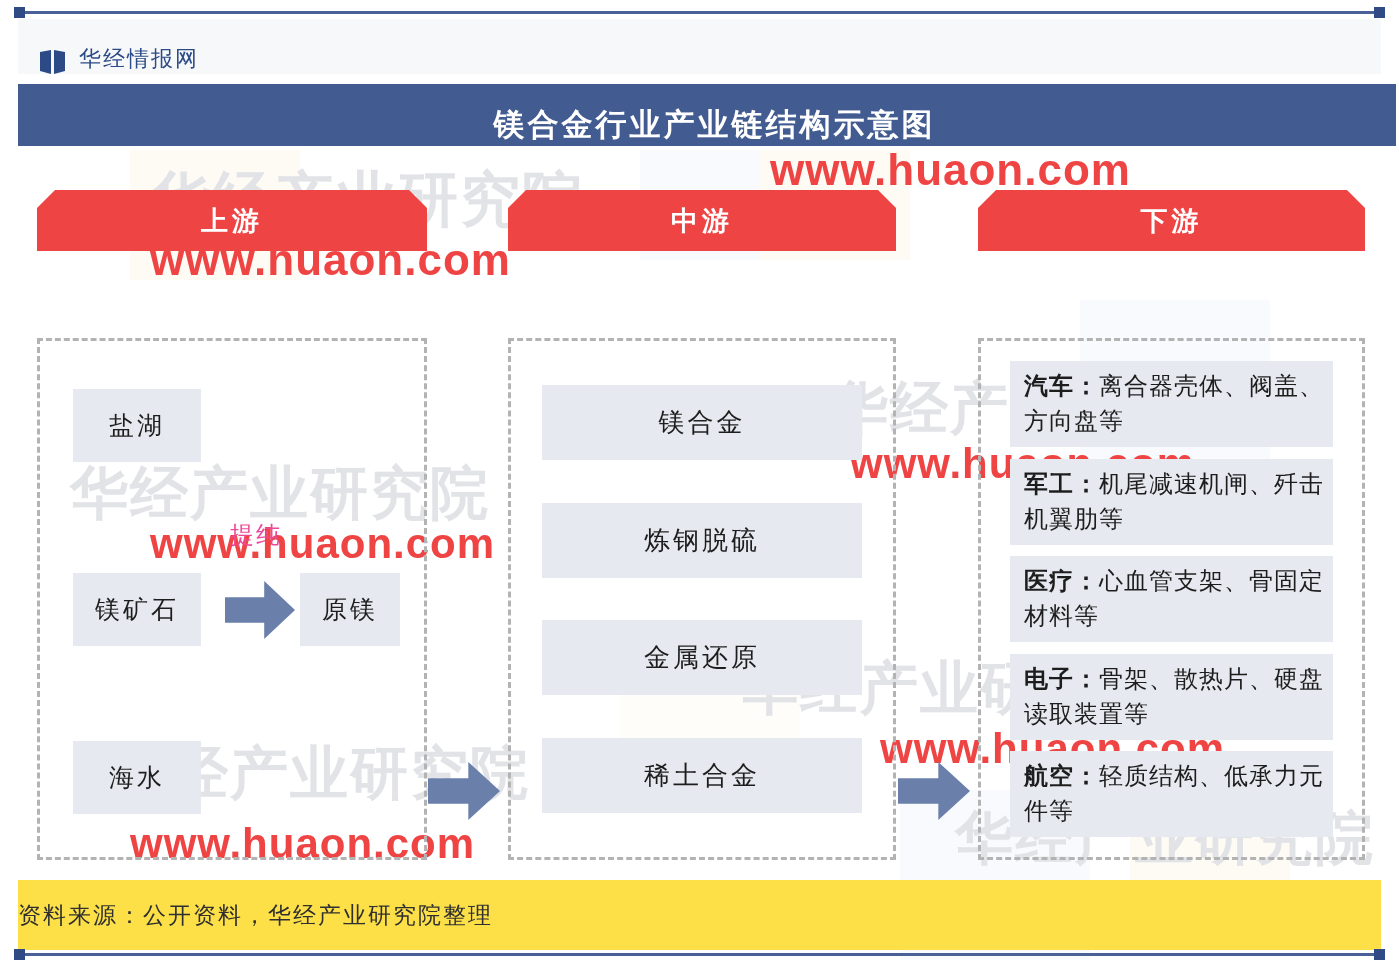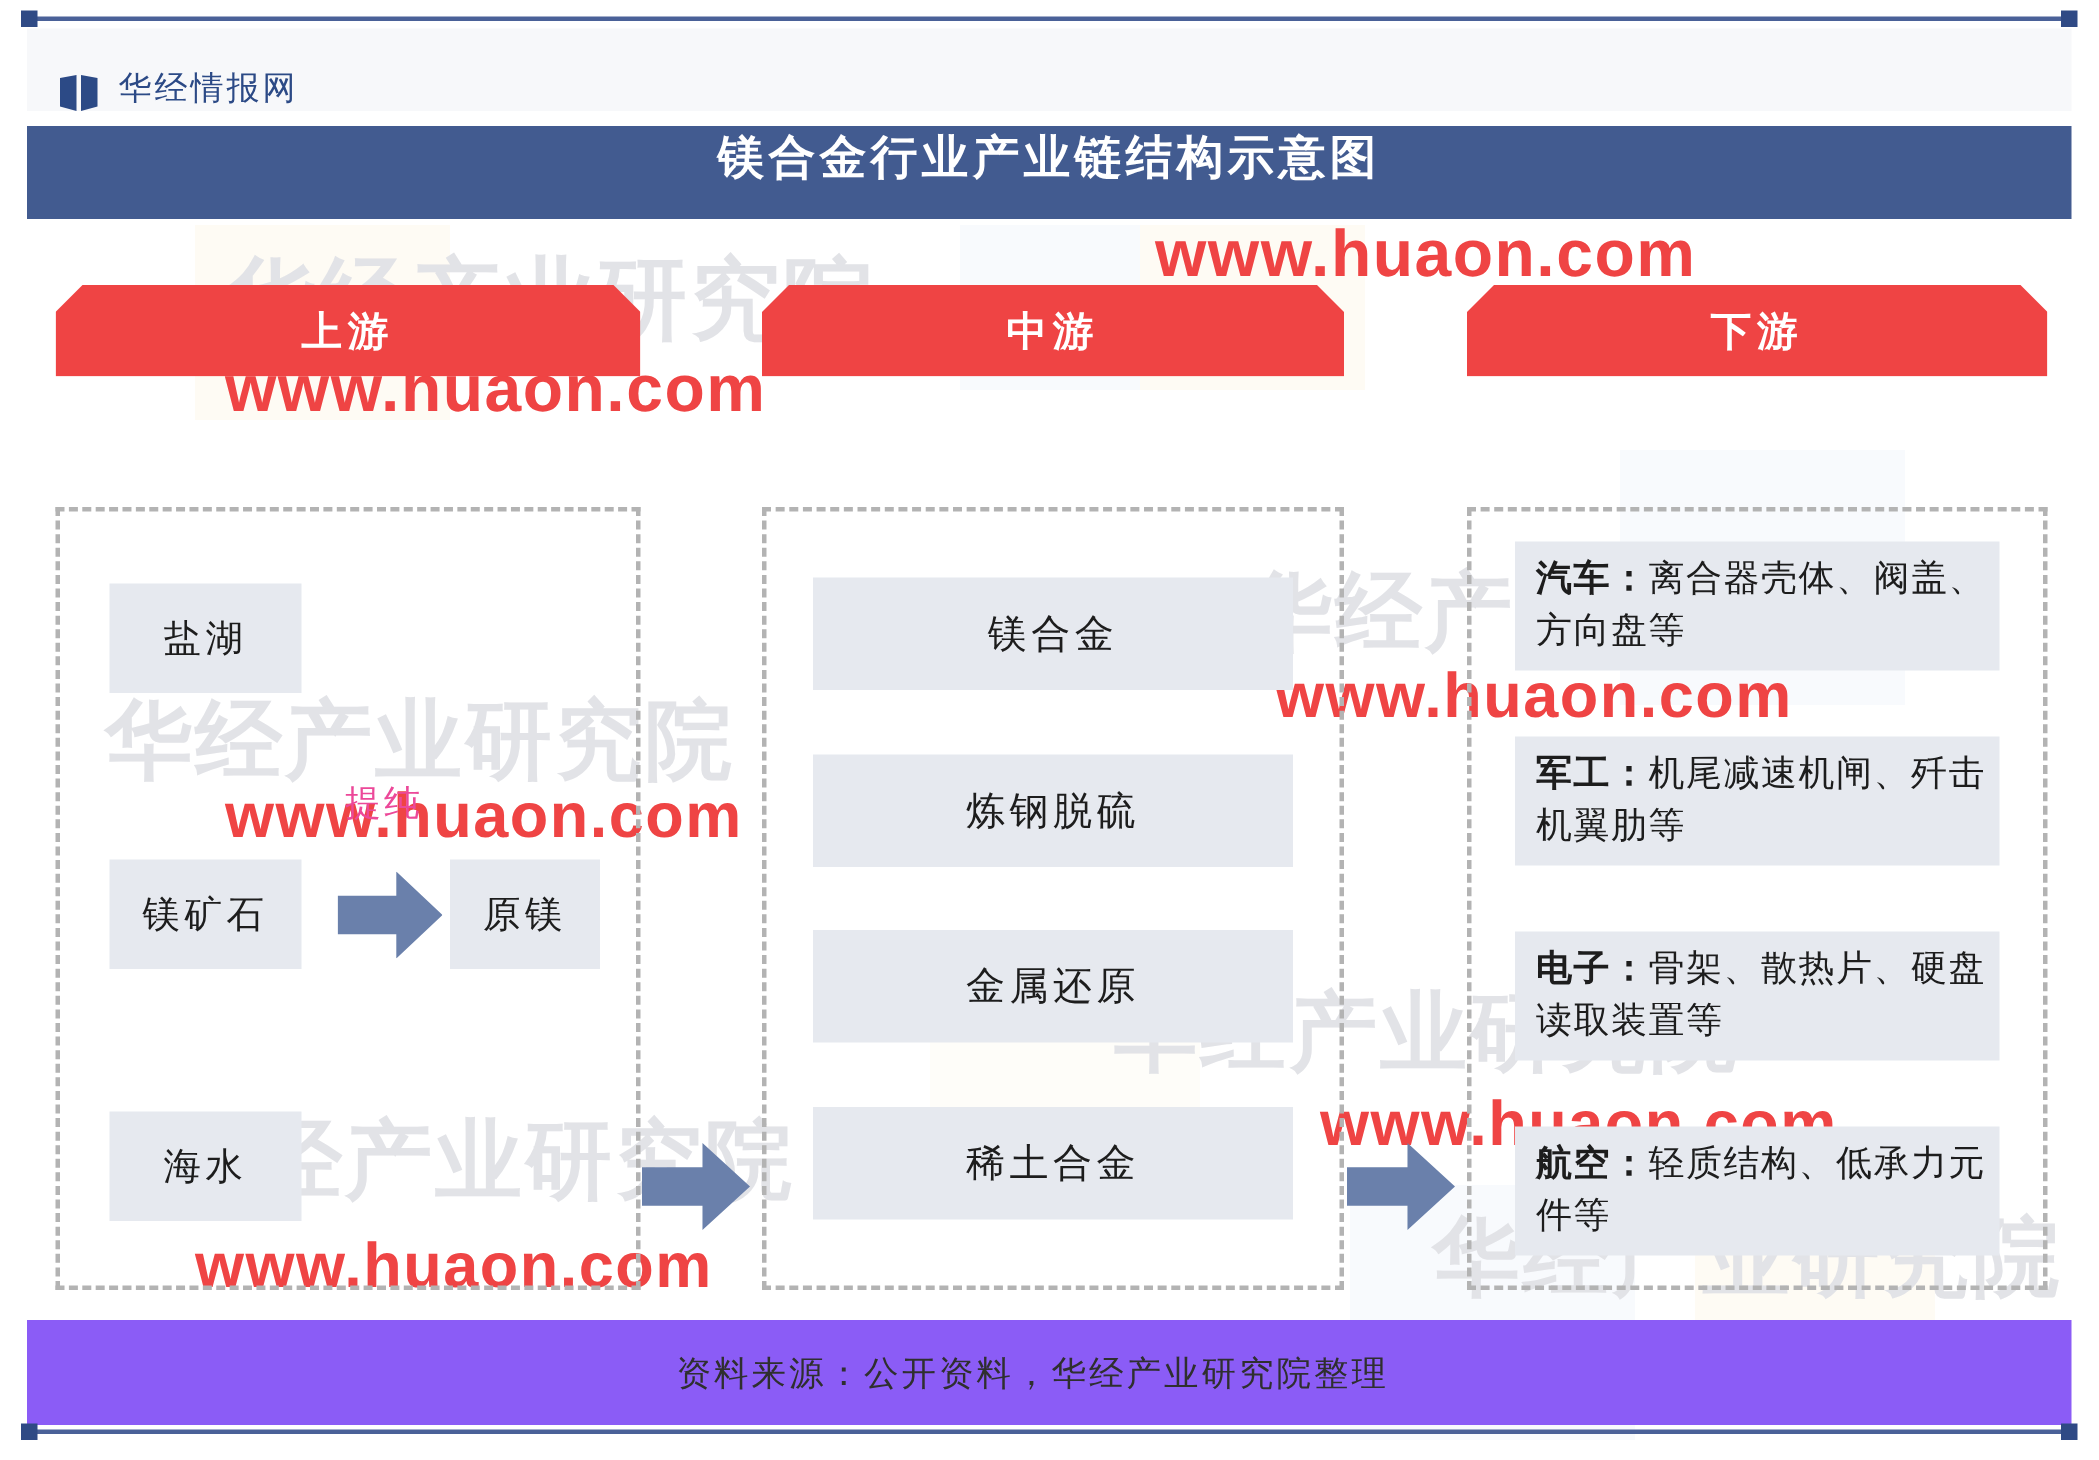--- a/index.html
+++ b/index.html
@@ -93,22 +93,23 @@
 
   
   .titleband {
     position: absolute;
     left: 18px;
     top: 84px;
     width: 1363px;
     height: 62px;
     background: #425b90;
     display: flex;
-    align-items: flex-start;
+    align-items: flex-end;
     justify-content: center;
+    padding-left: 15px;
   }
   .titleband .title {
     color: #ffffff;
     font-size: 31px;
     font-weight: 700;
     letter-spacing: 3px;
   }
 
   
   .columns {
@@ -264,24 +265,24 @@
     font-weight: 700;
   }
 
   
   .footer {
     position: absolute;
     left: 18px;
     top: 880px;
     width: 1363px;
     height: 70px;
-    background: #8b5cf6;
+    background: #fde047;
     display: flex;
     align-items: center;
-    justify-content: center;
+    justify-content: flex-start;
     padding-right: 22px;
     box-sizing: border-box;
   }
   .footer .src {
     font-size: 23px;
     color: #2f2f2f;
     letter-spacing: 2px;
   }
 </style>
 </head>
@@ -358,20 +359,23 @@
       <div class="stage-head">下游</div>
       <div class="stage-body">
         <div class="down-list">
           <div class="item down-item">
             <span><b>汽车</b><b>：</b><span>离合器壳体、阀盖、方向盘等</span></span>
           </div>
           <div class="item down-item">
             <span><b>军工</b><b>：</b><span>机尾减速机闸、歼击机翼肋等</span></span>
           </div>
           <div class="item down-item">
+            <span><b>医疗</b><b>：</b><span>心血管支架、骨固定材料等</span></span>
+          </div>
+          <div class="item down-item">
             <span><b>电子</b><b>：</b><span>骨架、散热片、硬盘读取装置等</span></span>
           </div>
           <div class="item down-item">
             <span><b>航空</b><b>：</b><span>轻质结构、低承力元件等</span></span>
           </div>
         </div>
       </div>
     </div>
 
     <div class="arrow arrow-1"></div>

